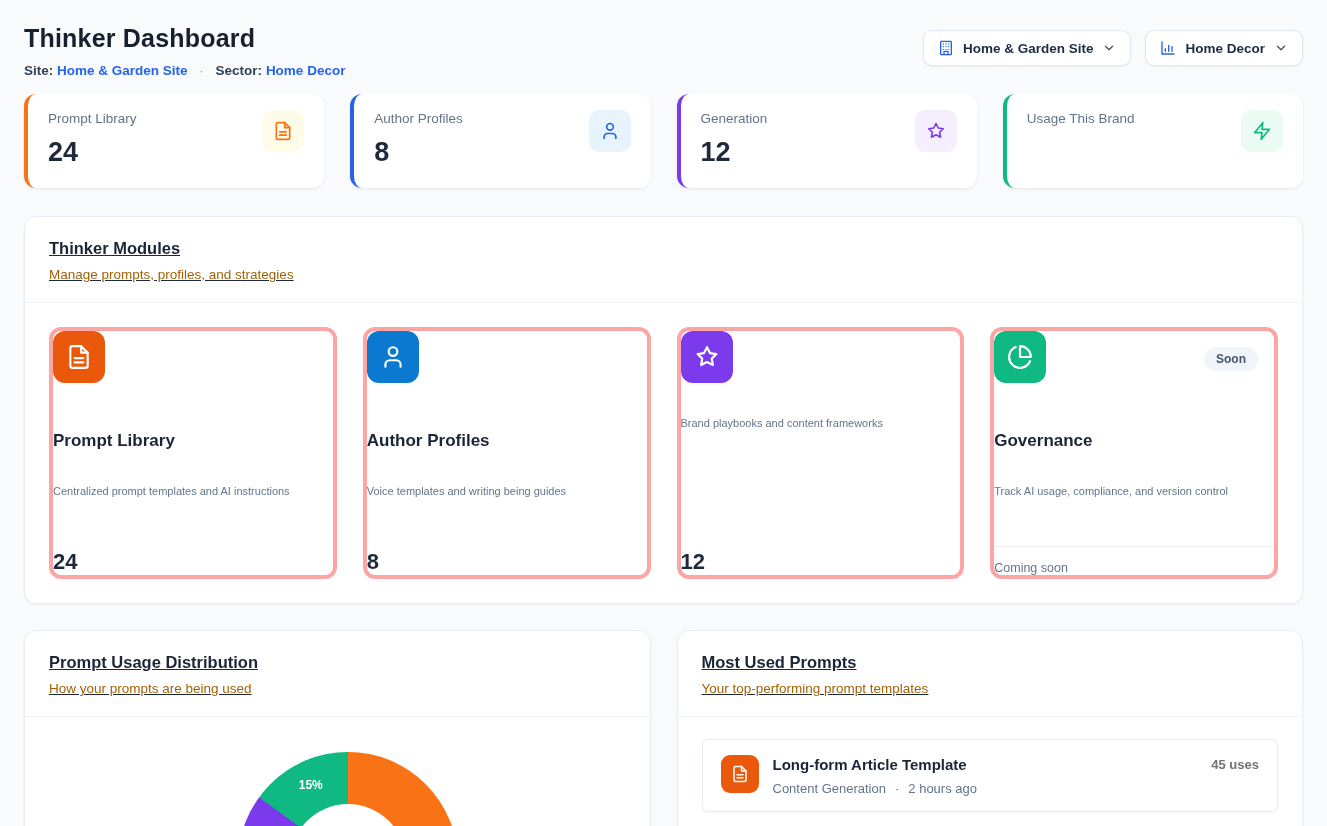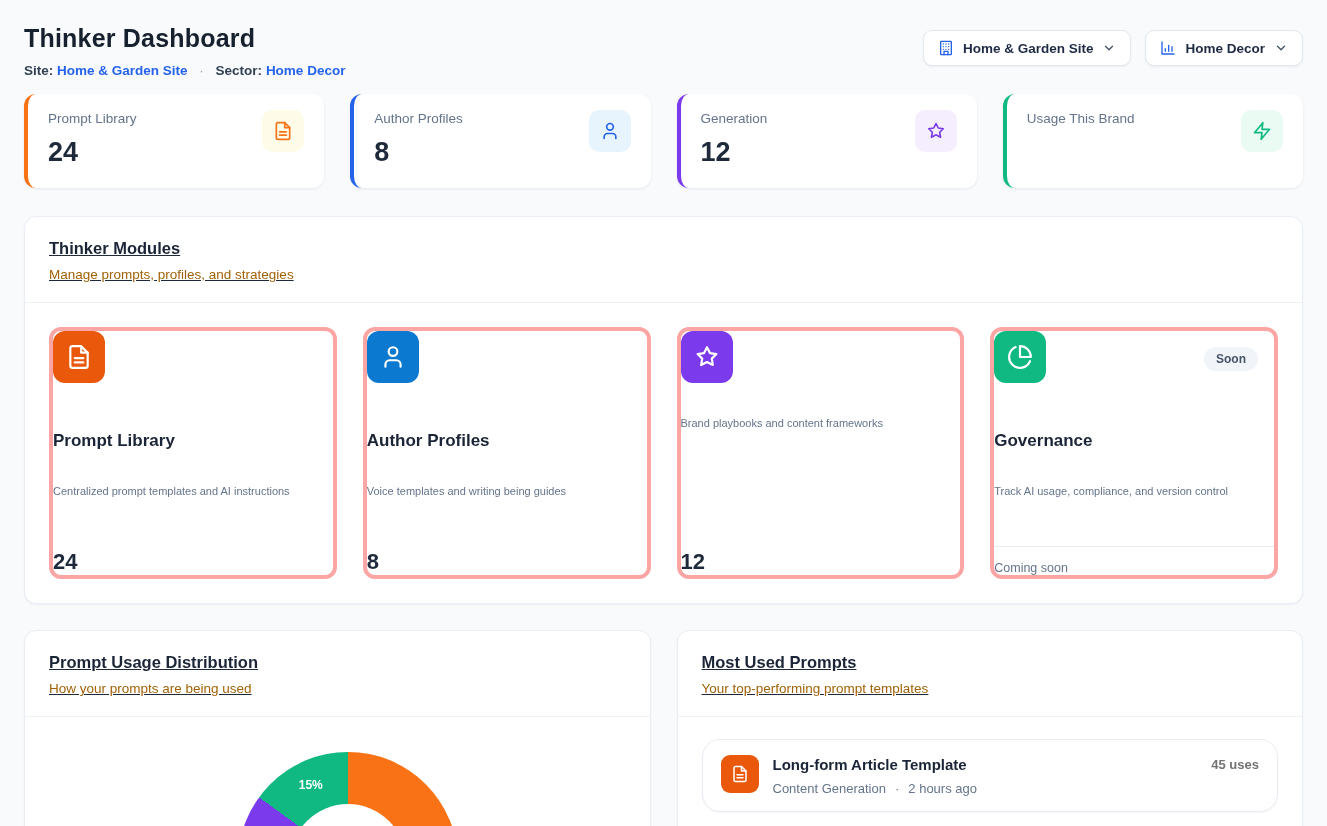--- a/index.html
+++ b/index.html
@@ -87,21 +87,21 @@
   }
   .donut::after { content: ""; position: absolute; inset: 52px; background: #fff; border-radius: 50%; }
   .donut-label {
     position: absolute; transform: translate(-50%, -50%); z-index: 2;
     color: #ffffff; font-size: 12px; font-weight: 700;
   }
 
   .prompt-list { padding: 22px 24px; }
   .prompt-item {
     display: flex; gap: 14px; align-items: flex-start;
-    border: 1px solid #e7ecf2; border-radius: 18px; padding: 15px 18px;
+    border: 1px solid #e7ecf2; border-radius: 6px; padding: 15px 18px;
     background: #fff; box-shadow: 0 1px 2px rgba(15,23,42,.04); cursor: pointer;
   }
   .prompt-icon {
     width: 38px; height: 38px; border-radius: 9px; color: #fff; flex: 0 0 auto;
     display: flex; align-items: center; justify-content: center;
   }
   .prompt-title { font-size: 15px; font-weight: 700; color: #1b2537; padding-top: 1px; }
   .prompt-meta { display: flex; gap: 9px; margin-top: 8px; font-size: 13px; color: #64748b; }
   .prompt-uses { margin-left: auto; color: #737373; font-weight: 700; font-size: 13px; padding-top: 2px; }
 </style>

